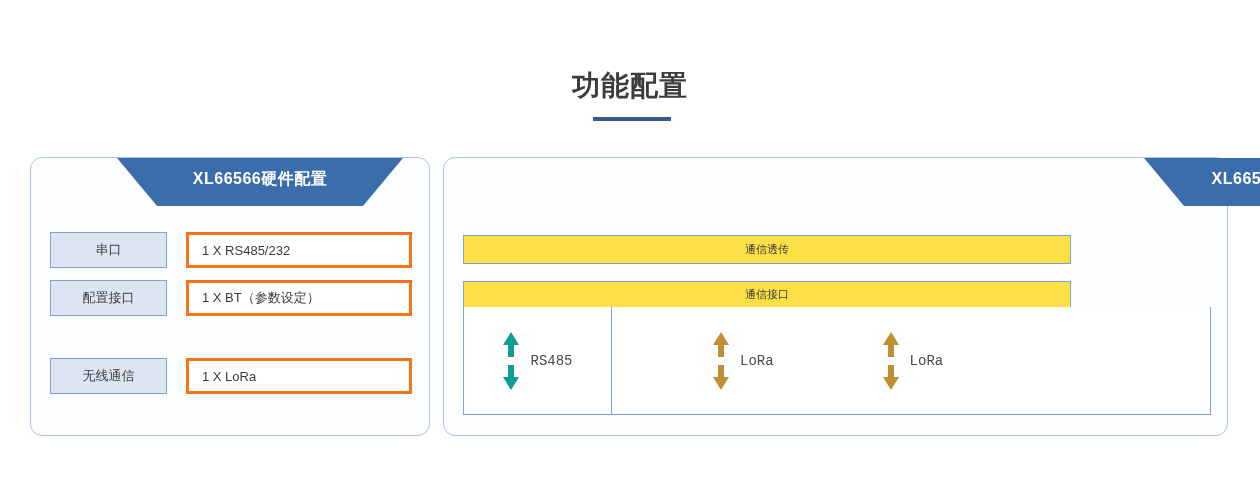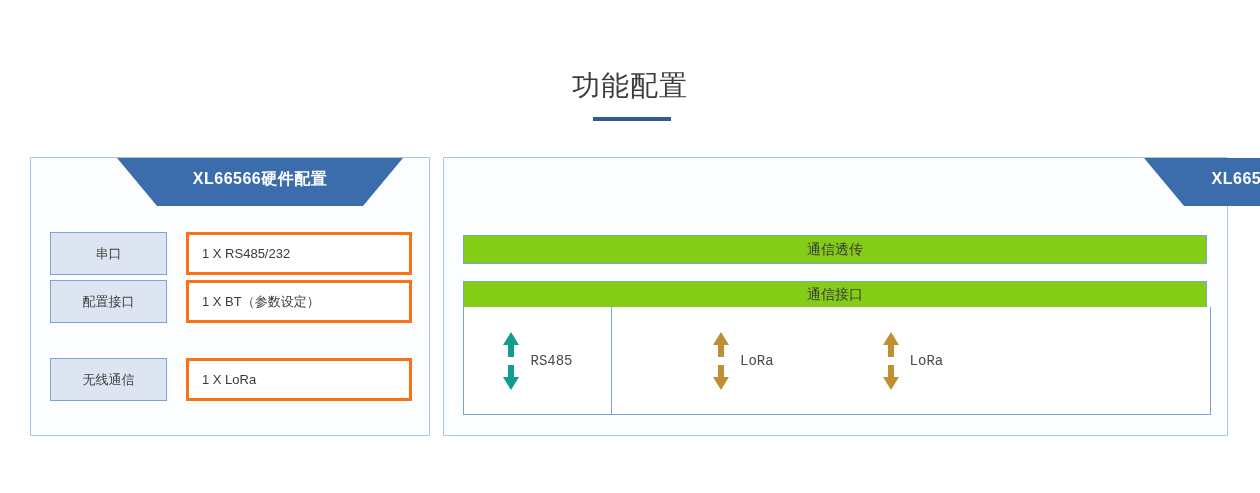--- a/index.html
+++ b/index.html
@@ -16,40 +16,40 @@
   }
 
   
   .page-title {
     position: absolute;
     left: 0;
     top: 68px;
     width: 1260px;
     text-align: center;
     font-size: 28px;
-    font-weight: normal;
+    font-weight: bold;
     color: #3c3c3c;
     letter-spacing: 1px;
     line-height: 36px;
   }
   .title-underline {
     position: absolute;
     left: 593px;
     top: 117px;
     width: 78px;
     height: 4px;
     background: #36598c;
   }
 
   
   .panel {
     position: absolute;
     background: #fcfdff;
     border: 1px solid #aac4e8;
-    border-radius: 1px;
+    border-radius: 12px;
     box-sizing: border-box;
   }
   .panel-left  { left: 30px;  top: 157px; width: 400px; height: 279px; }
   .panel-right { left: 443px; top: 157px; width: 785px; height: 279px; }
 
   
   .banner {
     position: absolute;
     top: 0;
     height: 48px;
@@ -66,21 +66,21 @@
     -webkit-clip-path: polygon(0 0, 100% 0, 86% 100%, 14% 100%);
     clip-path: polygon(0 0, 100% 0, 86% 100%, 14% 100%);
   }
   .banner-left  { left: 86px;  width: 286px; }
   .banner-right { left: 700px; width: 286px; }
 
   
   .cfg-row {
     position: absolute;
     left: 19px;
-    height: 43px;
+    height: 36px;
     display: flex;
     align-items: stretch;
   }
   .cfg-row-0 { top: 74px; }
   .cfg-row-1 { top: 122px; }
   .cfg-row-2 { top: 200px; }
   .cfg-label {
     width: 117px;
     background: #dde5f2;
     border: 1px solid #7ba3d8;
@@ -101,28 +101,28 @@
     align-items: center;
     padding-left: 13px;
     font-size: 13px;
     color: #3a3a3a;
   }
 
   
   .band {
     position: absolute;
     left: 19px;
-    width: 744px;
-    box-sizing: border-box;
-    background: #84cc16;
+    width: 608px;
+    box-sizing: border-box;
+    background: #fde047;
     border: 1px solid #7ba3d8;
     display: flex;
     align-items: center;
     justify-content: center;
-    font-size: 14px;
+    font-size: 11px;
     color: #3a3a3a;
   }
   .band-transparent { top: 77px; height: 29px; }
   .band-interface   { top: 123px; height: 27px; }
 
   .iface-grid {
     position: absolute;
     left: 19px;
     top: 149px;
     width: 748px;

